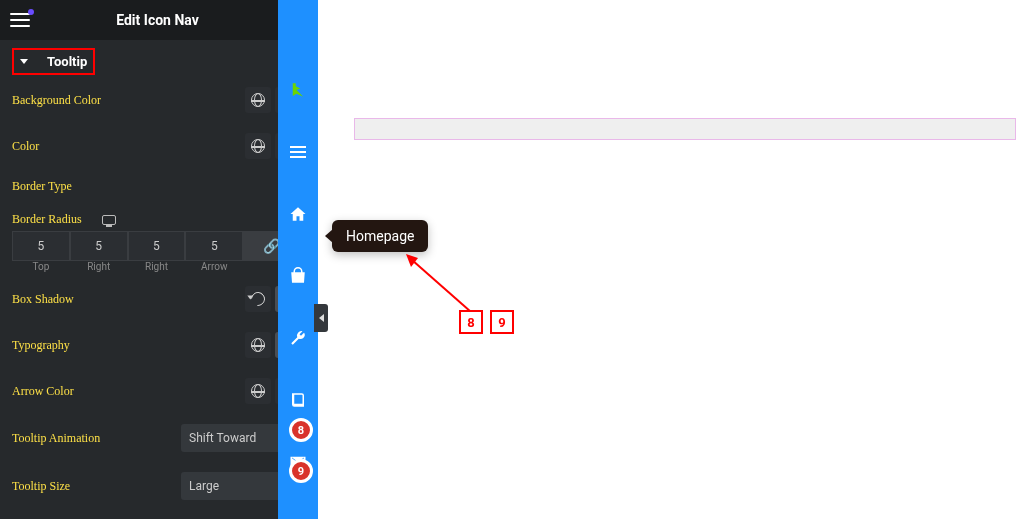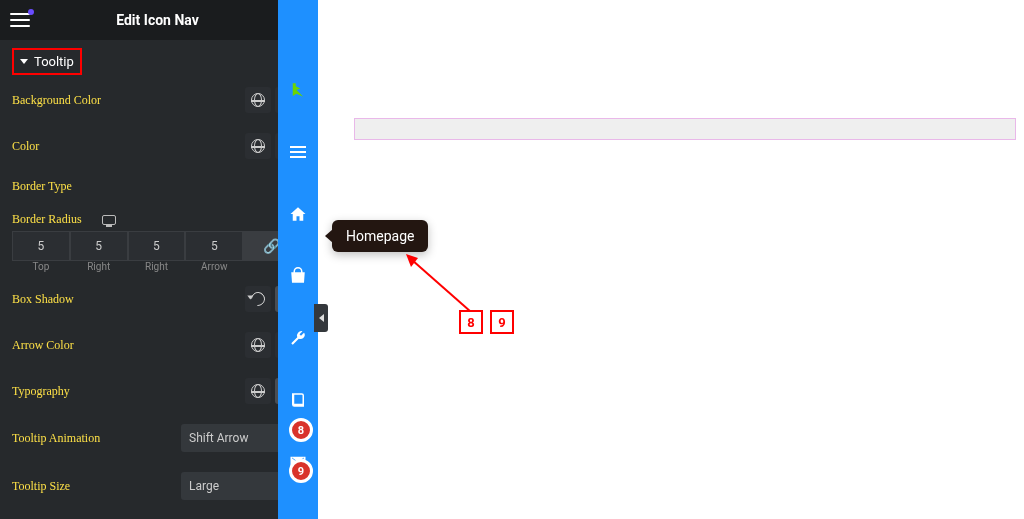--- a/index.html
+++ b/index.html
@@ -7,21 +7,21 @@
   .panel { position: absolute; left: 0; top: 0; width: 313px; height: 519px; background: #26292c; color: #c9cacb; font-size: 12px; }
   .panel-header { height: 40px; background: #1a1c1e; display: flex; align-items: center; justify-content: space-between; padding: 0 10px; color: #fff; }
   .panel-title { font-size: 14px; font-weight: 700; color: #fff; }
   .ph-left { width: 20px; height: 14px; display: flex; flex-direction: column; justify-content: space-between; position: relative; cursor: pointer; }
   .ph-left span { display: block; height: 2px; background: #fff; border-radius: 1px; }
   .ph-right { width: 18px; height: 18px; display: grid; grid-template-columns: repeat(3,4px); grid-template-rows: repeat(3,4px); gap: 2px; cursor: pointer; }
   .ph-right span { background: #fff; border-radius: 1px; }
   .notif-dot { position: absolute; top:-4px; right:-4px; width:6px; height:6px; border-radius:50%; background:#6a4cff; }
   
   .section { padding: 8px 12px 2px 12px; }
-  .section-head { display: inline-flex; align-items: center; gap: 6px; color:#fff; font-weight:400; font-size:13px; padding: 4px 6px; border:2px solid red; }
+  .section-head { display: inline-flex; align-items: center; gap: 19px; color:#fff; font-weight:700; font-size:13px; padding: 4px 6px; border:2px solid red; }
   .section-head .caret { border-top:5px solid #fff; border-left:4px solid transparent; border-right:4px solid transparent; }
   
   .row { display: flex; align-items: center; justify-content: space-between; padding: 10px 12px; }
   .row-label { font-size: 12px; color: #fde047; font-family: Liberation Serif, serif; }
   .row-right { display: flex; align-items: center; gap: 4px; }
   
   .icon-btn { width: 26px; height: 26px; background: #3a3d41; display: flex; align-items: center; justify-content: center; border-radius: 3px; color: #ddd; cursor: pointer; }
   .icon-btn.dark { background:#2b2e32; }
   .globe { width:14px; height:14px; border:1.5px solid #ccc; border-radius:50%; position:relative; }
   .globe::before { content:''; position:absolute; left:50%; top:-1px; bottom:-1px; width:6px; border:1.5px solid #ccc; border-radius:50%; transform:translateX(-50%); }
@@ -180,47 +180,47 @@
       <div class="icon-btn dark">
           <div class="reset-ico"></div>
         </div>
       <div class="icon-btn active">
           <div class="pencil"></div>
         </div>
     </div>
   </div>
 
   <div class="row">
+    <span class="row-label">Typography</span>
+    <div class="row-right">
+      <div class="icon-btn dark">
+          <div class="globe"></div>
+        </div>
+      <div class="icon-btn active">
+          <div class="pencil"></div>
+        </div>
+    </div>
+  </div>
+
+  <div class="row">
     <span class="row-label">Arrow Color</span>
     <div class="row-right">
       <div class="icon-btn dark">
           <div class="globe"></div>
         </div>
       <div class="swatch redslash">
           <div class="swatch-inner" style="background:#301f18"></div>
-        </div>
-    </div>
-  </div>
-
-  <div class="row">
-    <span class="row-label">Typography</span>
-    <div class="row-right">
-      <div class="icon-btn dark">
-          <div class="globe"></div>
-        </div>
-      <div class="icon-btn active">
-          <div class="pencil"></div>
         </div>
     </div>
   </div>
 
   <div class="row" style="position:relative;">
     <span class="row-label">Tooltip Animation</span>
     <div class="select" style="width:120px">
-        <span>Shift Arrow</span>
+        <span>Shift Toward</span>
       </div>
   </div>
 
   <div class="row" style="position:relative;">
     <span class="row-label">Tooltip Size</span>
     <div class="select" style="width:120px">
         <span>Large</span>
       </div>
   </div>
 

